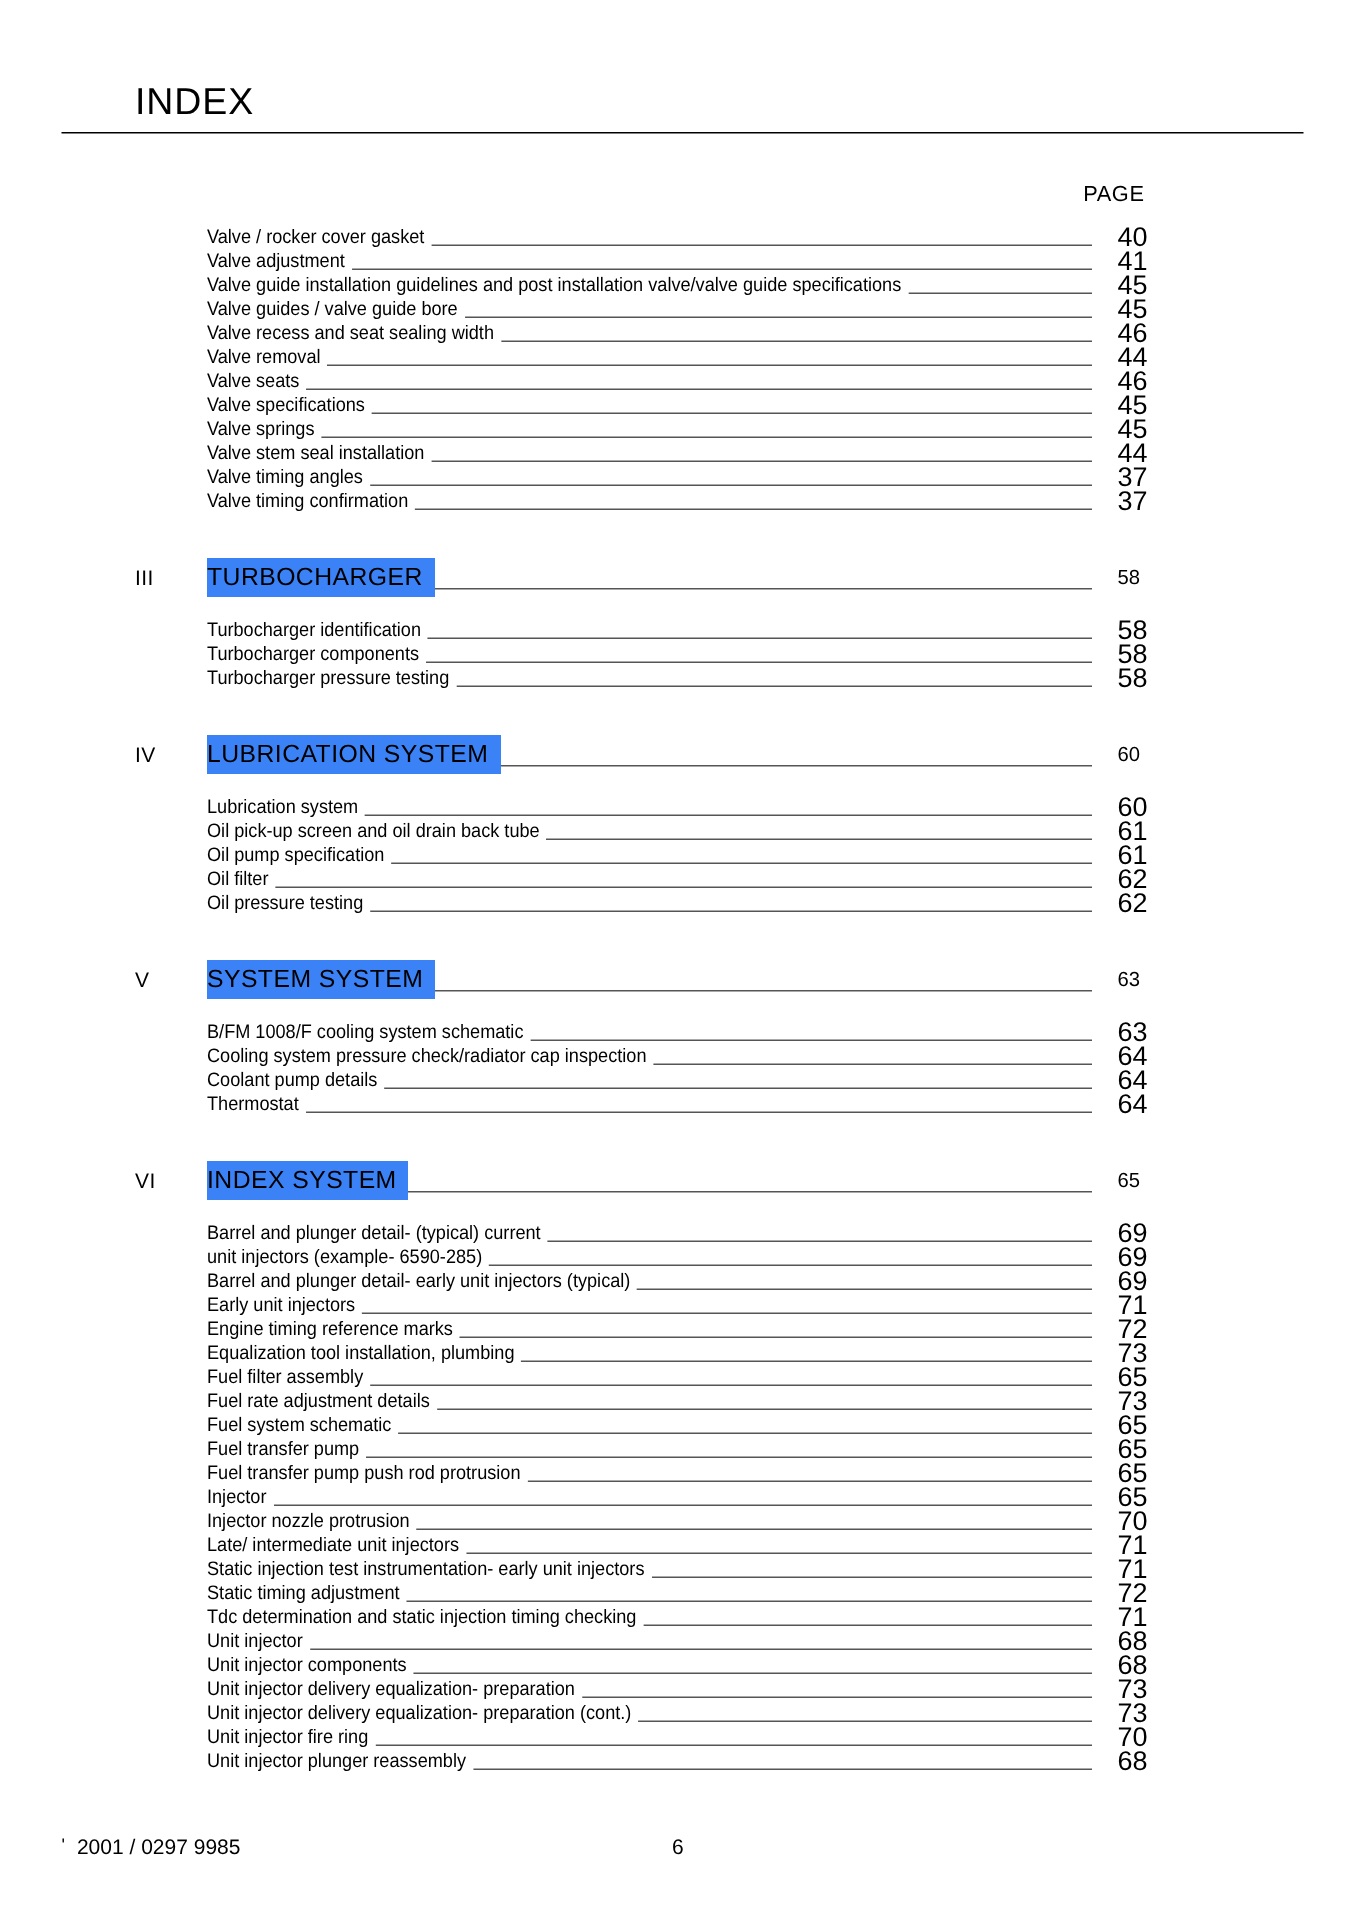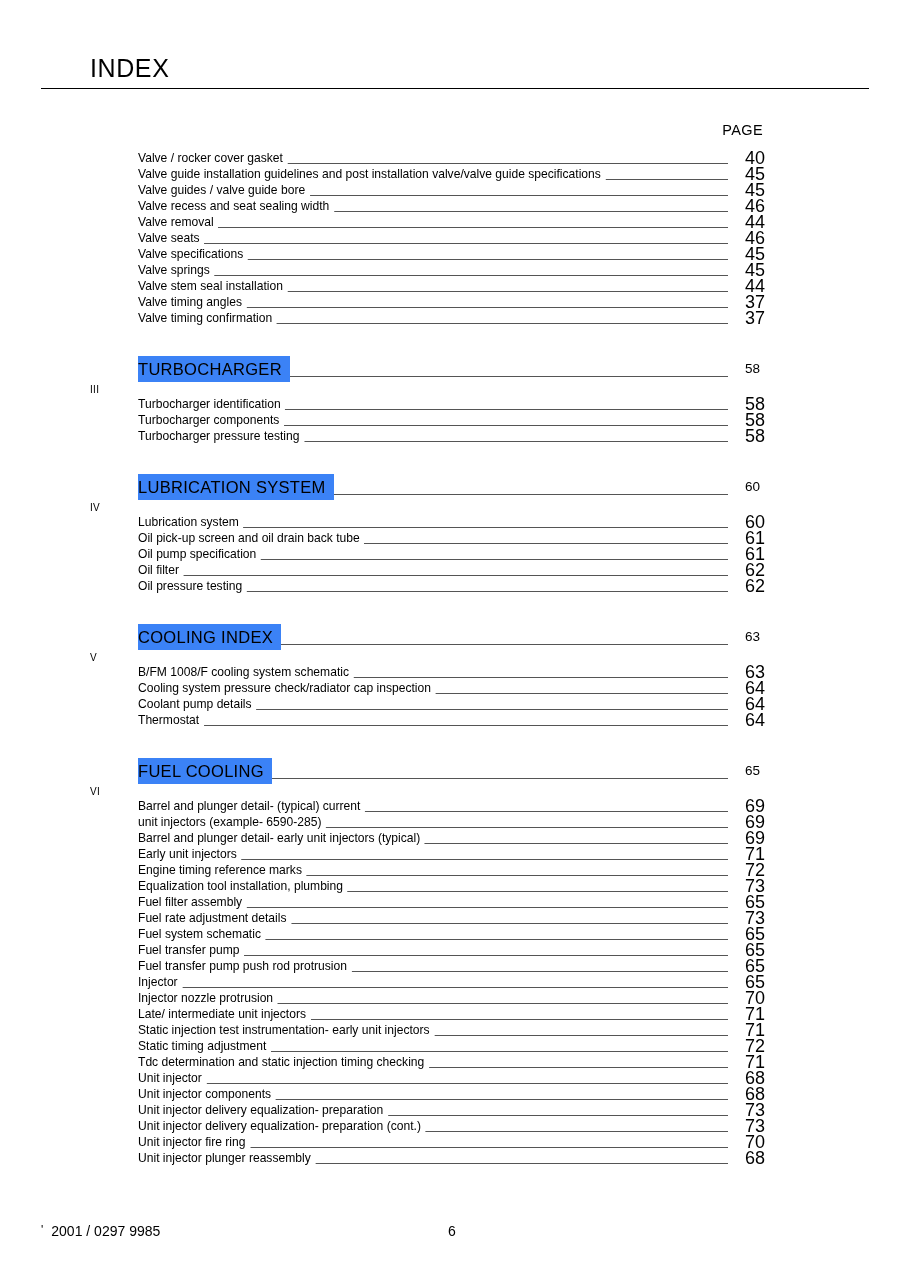--- a/index.html
+++ b/index.html
@@ -110,23 +110,22 @@
   .section-head {
     position: relative;
     height: 26px;
     line-height: 26px;
     white-space: nowrap;
   }
   .section-numeral {
     position: absolute;
     left: 90px;
     top: 0;
-    font-size: 10px;
+    font-size: 14px;
     letter-spacing: 0.3px;
-    margin-top: 21px;
   }
   .section-title {
     position: absolute;
     left: 138px;
     top: 0;
     font-size: 16.5px;
     letter-spacing: 0.3px;
     background: #3b82f6;
     padding-right: 8px;
     z-index: 2;
@@ -195,20 +194,25 @@
 
   <div class="page-label">PAGE</div>
 
   <div class="content" id="content-root">
       <div class="section">
         <div class="entries">
           <div class="entry">
             <span class="entry-leader"></span>
             <span class="entry-label">Valve / rocker cover gasket</span>
             <span class="entry-page">40</span>
+          </div>
+          <div class="entry">
+            <span class="entry-leader"></span>
+            <span class="entry-label">Valve adjustment</span>
+            <span class="entry-page">41</span>
           </div>
           <div class="entry">
             <span class="entry-leader"></span>
             <span class="entry-label">Valve guide installation guidelines and post installation valve/valve guide specifications</span>
             <span class="entry-page">45</span>
           </div>
           <div class="entry">
             <span class="entry-leader"></span>
             <span class="entry-label">Valve guides / valve guide bore</span>
             <span class="entry-page">45</span>
@@ -317,21 +321,21 @@
             <span class="entry-label">Oil pressure testing</span>
             <span class="entry-page">62</span>
           </div>
         </div>
       </div>
       <div class="block-gap"></div>
       <div class="section">
         <div class="section-head">
           <span class="section-leader"></span>
           <span class="section-numeral">V</span>
-          <span class="section-title">COOLING INDEX</span>
+          <span class="section-title">SYSTEM SYSTEM</span>
           <span class="section-page">63</span>
         </div>
         <div class="section-gap"></div>
         <div class="entries">
           <div class="entry">
             <span class="entry-leader"></span>
             <span class="entry-label">B/FM 1008/F cooling system schematic</span>
             <span class="entry-page">63</span>
           </div>
           <div class="entry">
@@ -349,21 +353,21 @@
             <span class="entry-label">Thermostat</span>
             <span class="entry-page">64</span>
           </div>
         </div>
       </div>
       <div class="block-gap"></div>
       <div class="section">
         <div class="section-head">
           <span class="section-leader"></span>
           <span class="section-numeral">VI</span>
-          <span class="section-title">FUEL COOLING</span>
+          <span class="section-title">INDEX SYSTEM</span>
           <span class="section-page">65</span>
         </div>
         <div class="section-gap"></div>
         <div class="entries">
           <div class="entry">
             <span class="entry-leader"></span>
             <span class="entry-label">Barrel and plunger detail- (typical) current</span>
             <span class="entry-page">69</span>
           </div>
           <div class="entry">

